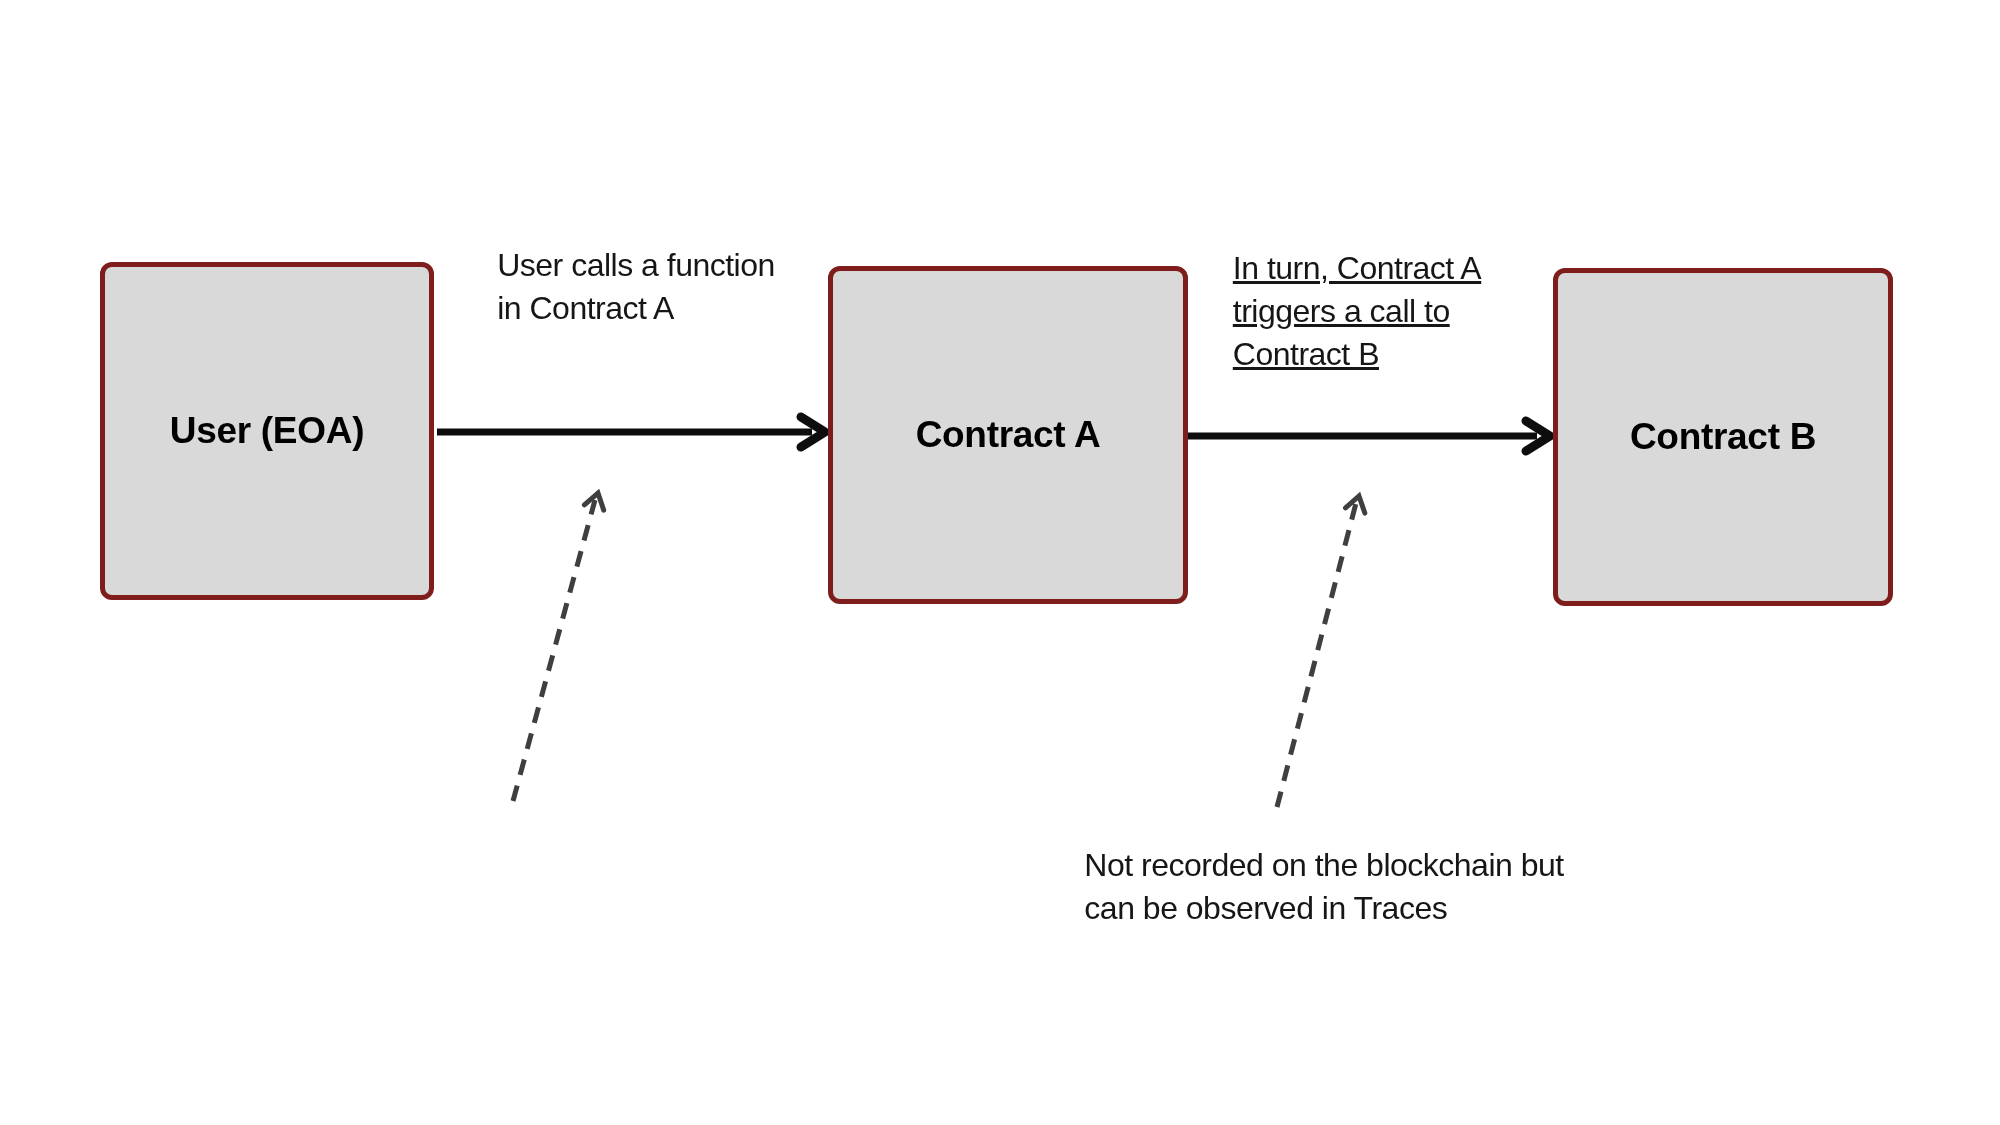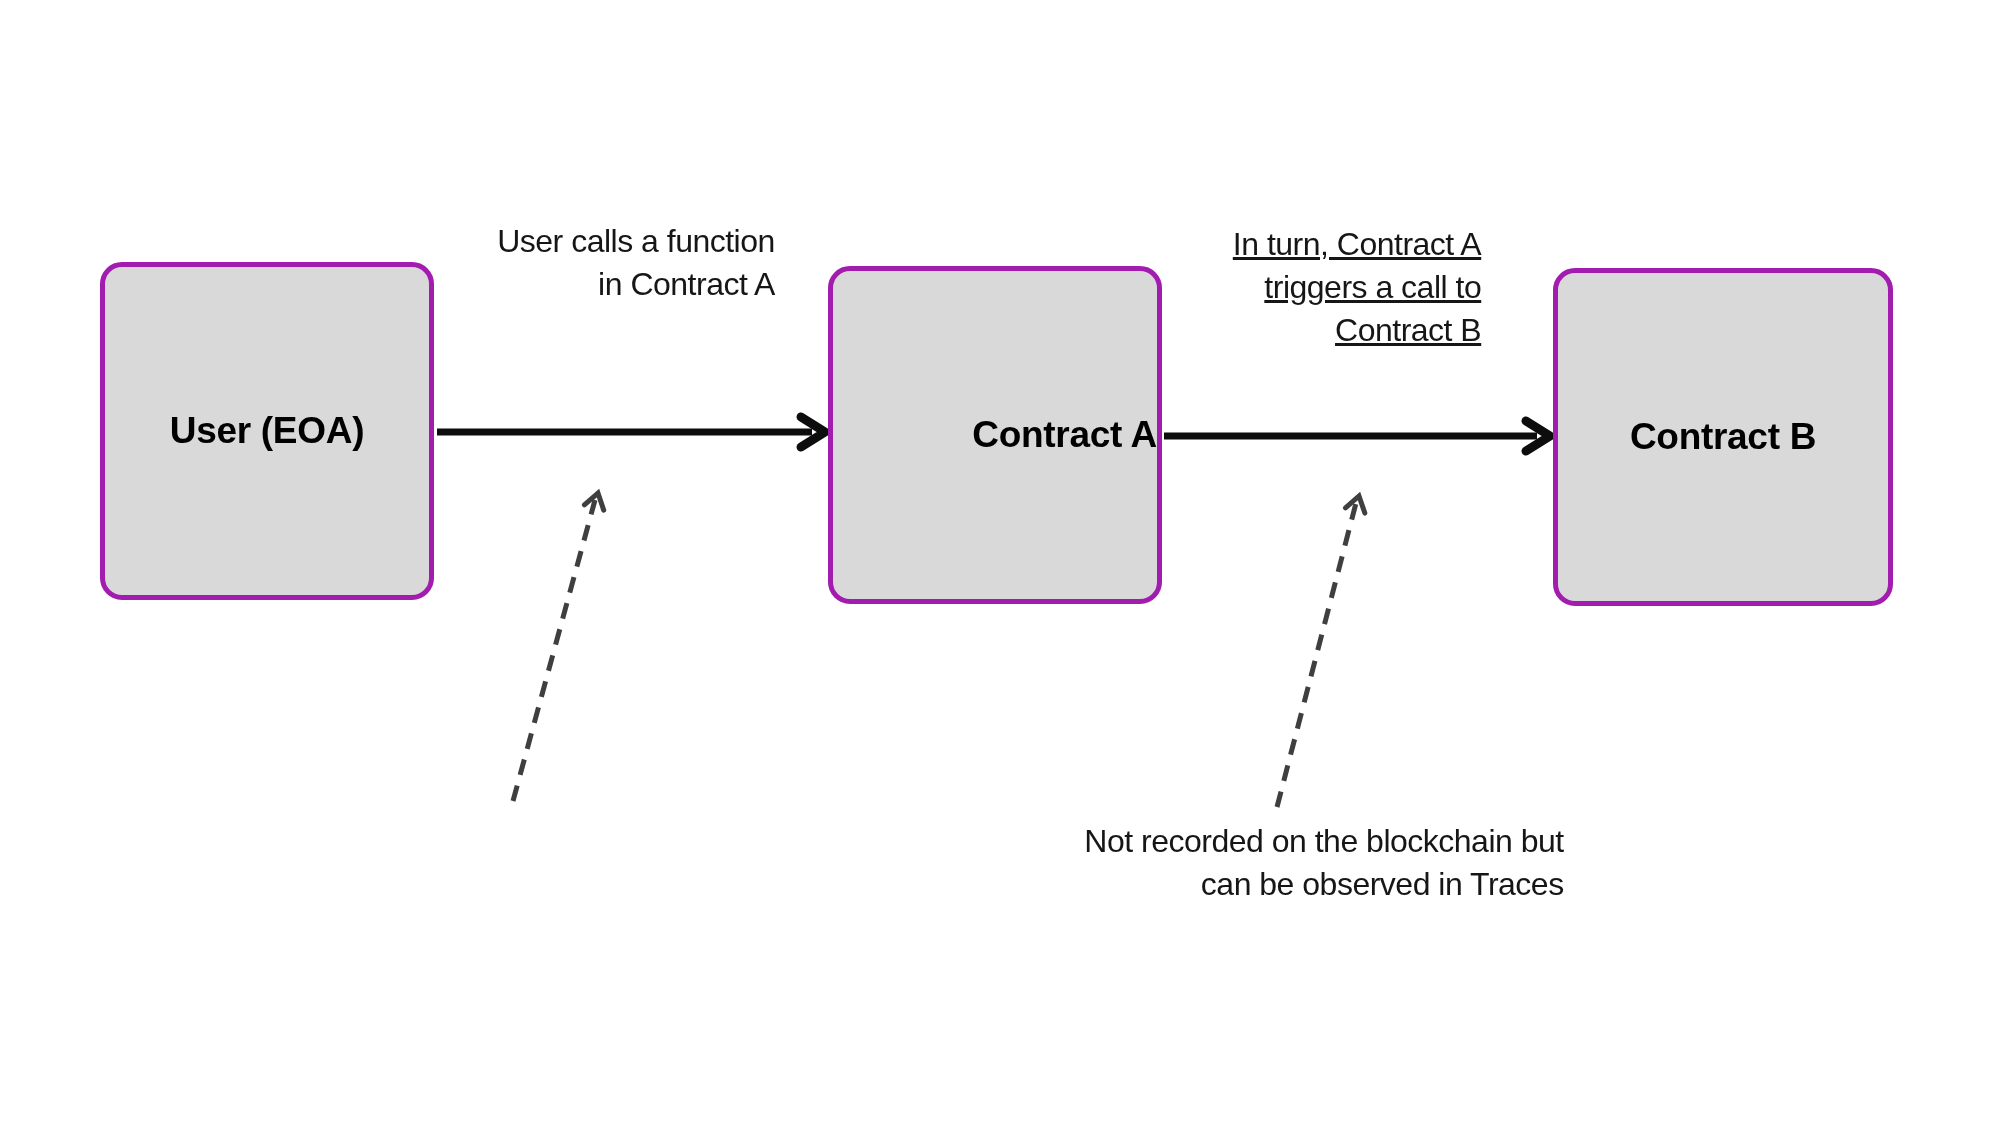--- a/index.html
+++ b/index.html
@@ -15,45 +15,46 @@
     position: absolute;
     left: 0; top: 0;
     width: 2000px; height: 1125px;
     display: block;
   }
   .node {
     position: absolute;
     box-sizing: border-box;
     height: 338px;
     background: #d9d9d9;
-    border: 5px solid #a21caf;
-    border-radius: 22px;
+    border: 5px solid #7f1d1d;
+    border-radius: 12px;
     display: flex;
     align-items: center;
     justify-content: center;
   }
   .node-label {
     font-weight: 700;
     font-size: 37px;
     color: #000000;
     letter-spacing: -0.3px;
     white-space: nowrap;
   }
   #node-user       { left: 100px;  top: 262px; width: 334px; }
-  #node-contract-a { left: 828px;  top: 266px; width: 334px; justify-content: flex-end; }
+  #node-contract-a { left: 828px;  top: 266px; width: 360px; }
   #node-contract-b { left: 1553px; top: 268px; width: 340px; }
   .label {
     position: absolute;
     transform: translateX(-50%);
-    text-align: right;
+    text-align: left;
     color: #161616;
     font-size: 32px;
     line-height: 43px;
     letter-spacing: -0.5px;
     white-space: pre-line;
+    margin-top: 24px;
   }
   #edge-label-call     { left: 636px;  top: 220px; }
   #edge-label-internal { left: 1357px; top: 223px; text-decoration: underline; }
   #annotation-recorded { left: 511px;  top: 821px; }
   #annotation-traces   { left: 1324px; top: 820px; }
 </style>
 </head>
 <body>
 
 <div class="canvas">

